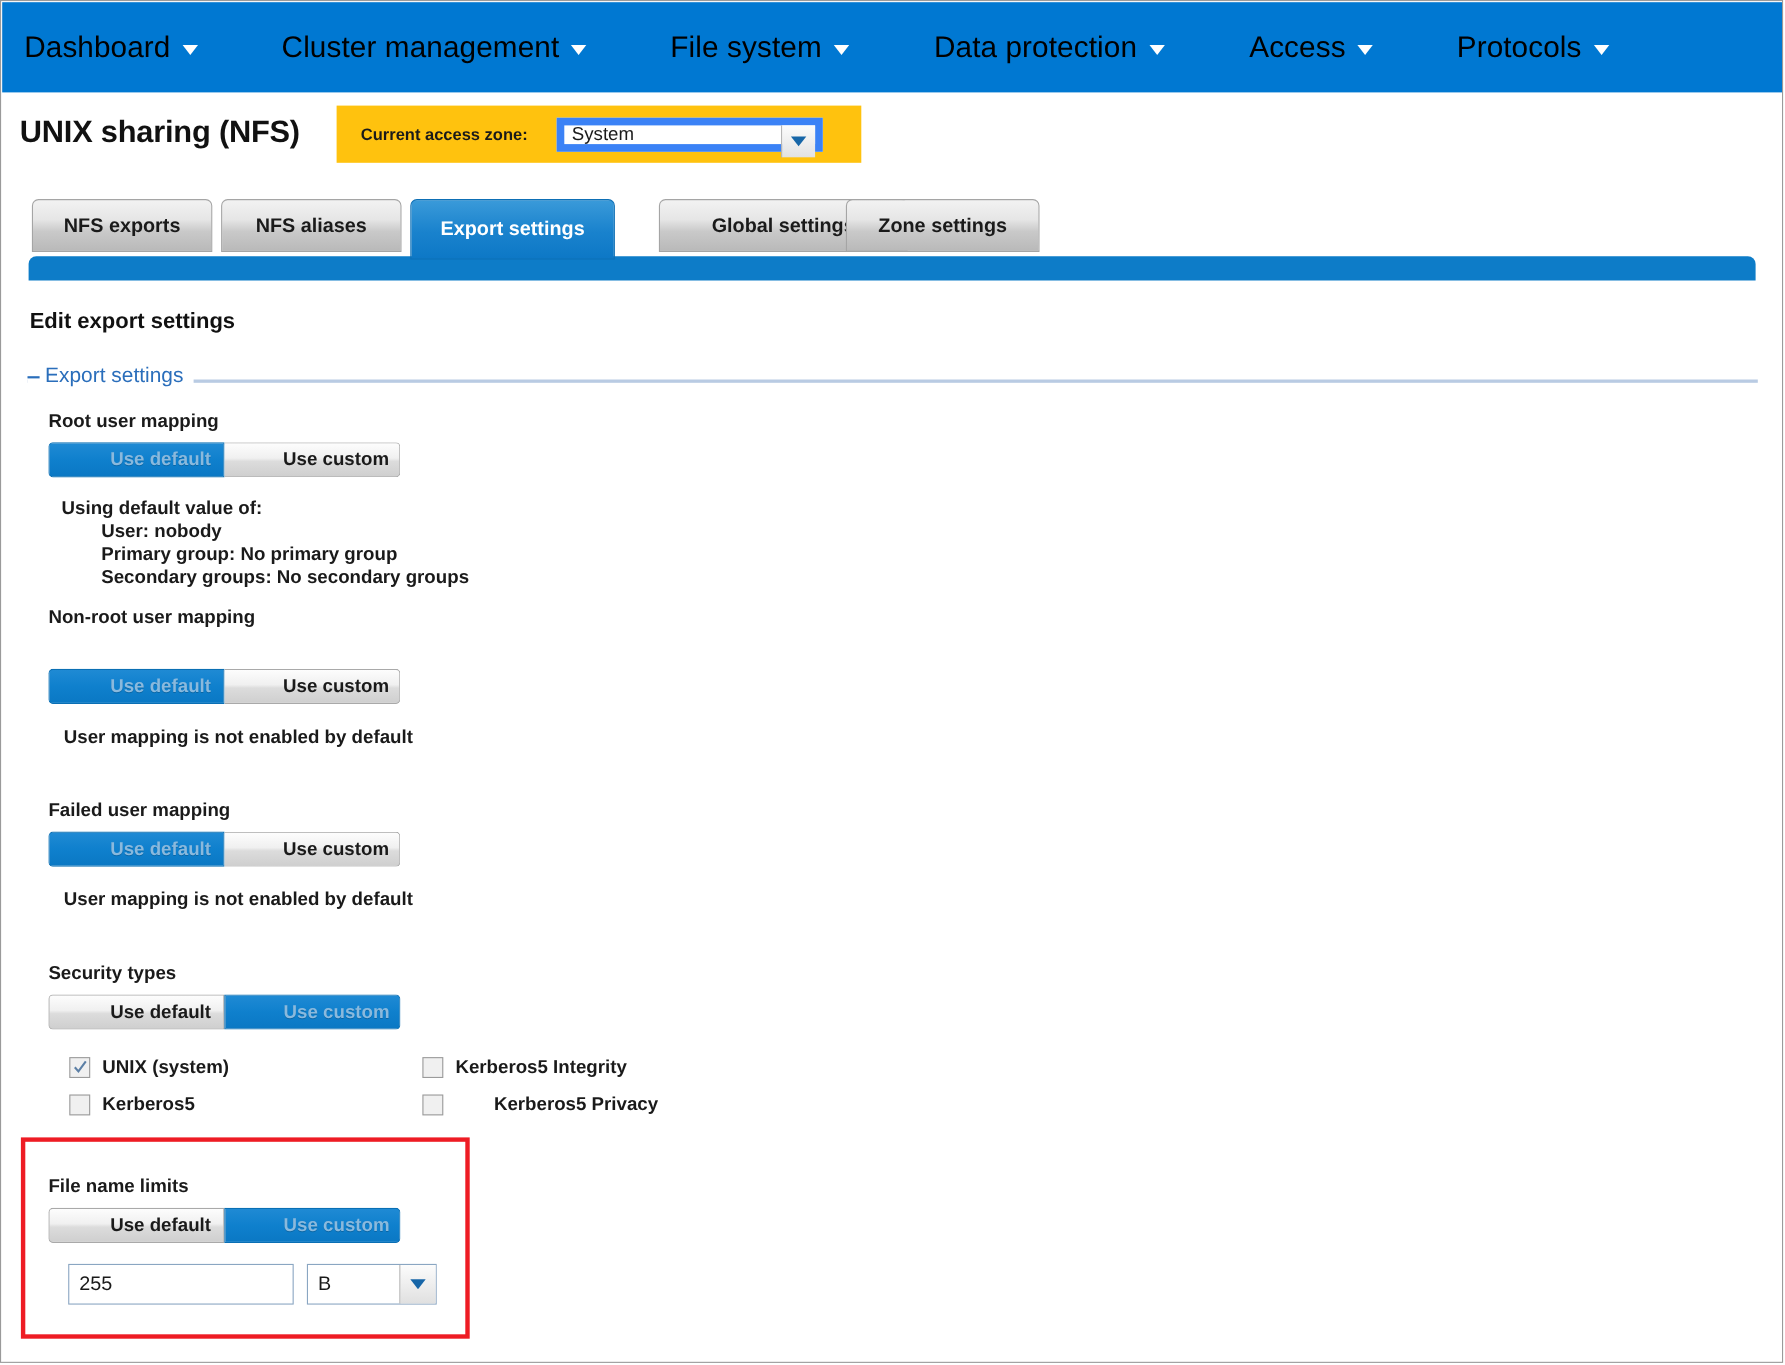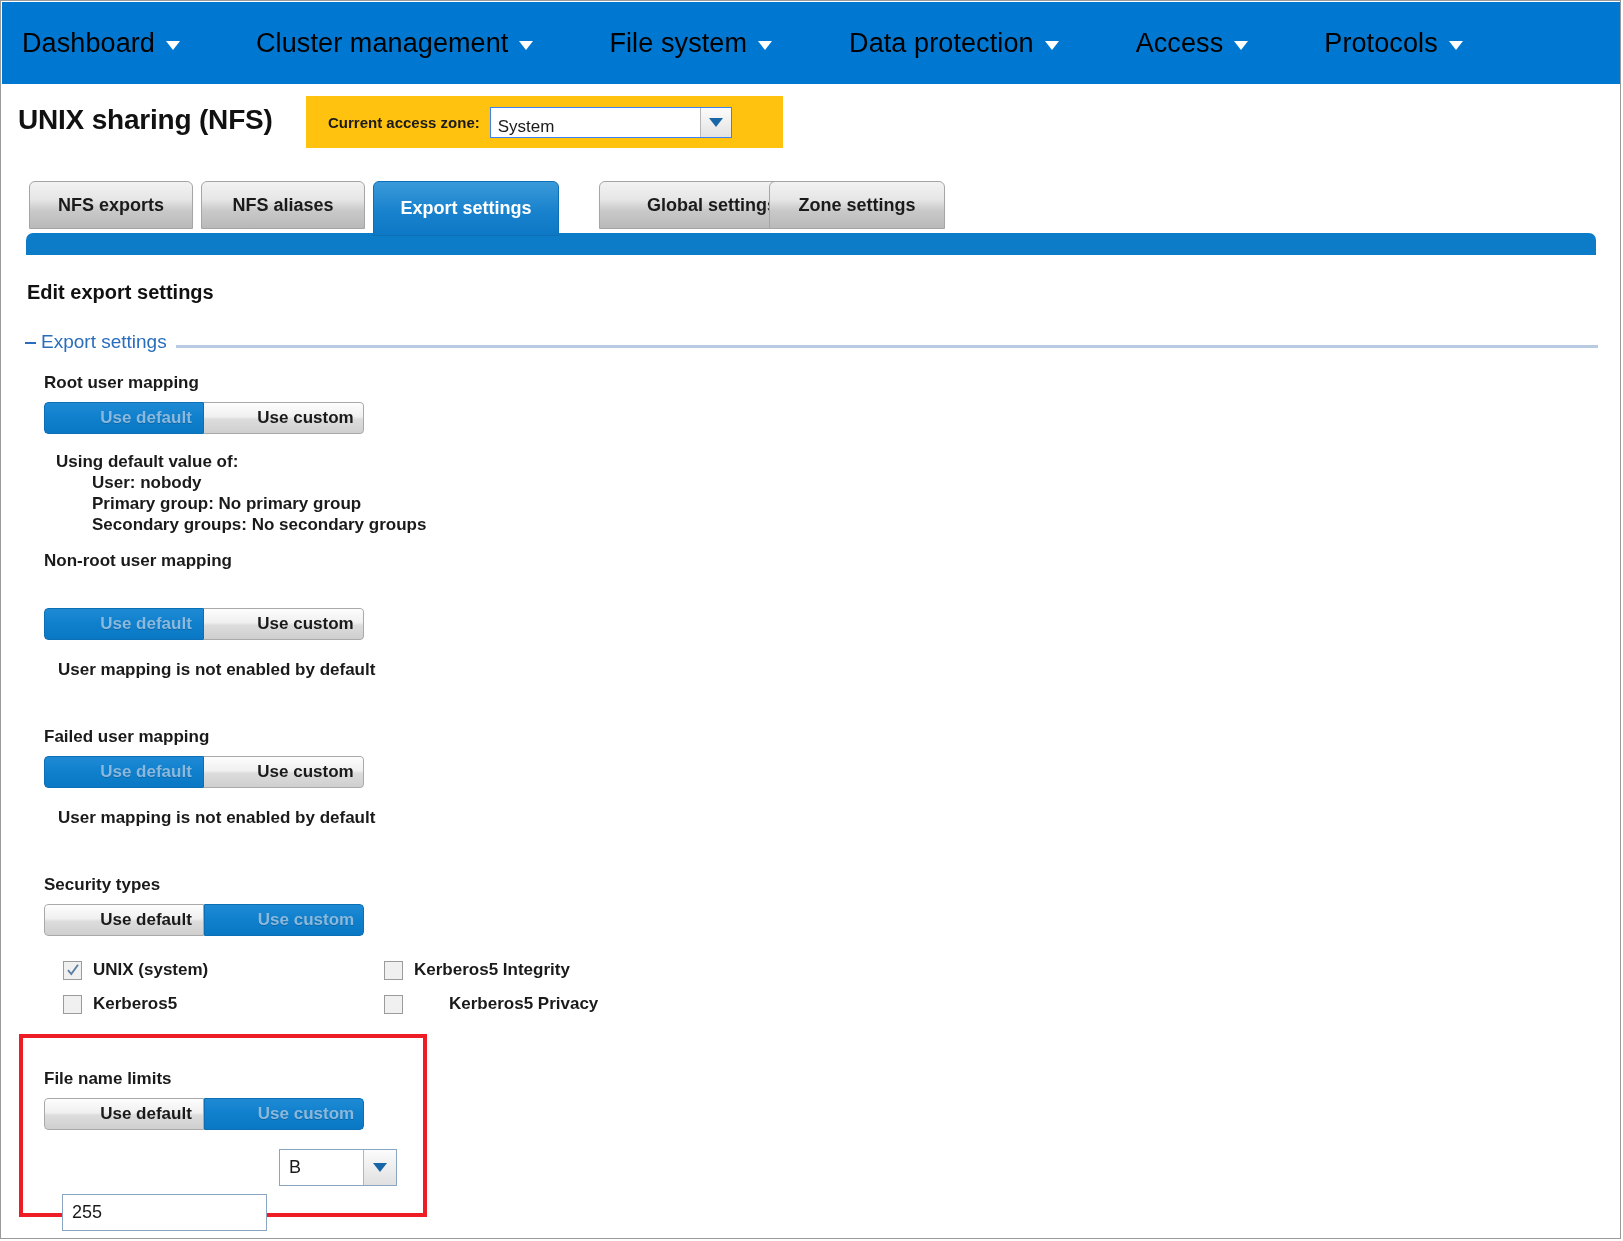--- a/index.html
+++ b/index.html
@@ -90,28 +90,28 @@
     align-items: center;
   }
   .zone-label {
     margin-left: 22px;
     font-size: 15px;
     font-weight: bold;
     color: #1a1a1a;
     white-space: nowrap;
   }
   .zone-select {
-    margin-left: 10px;
+    margin-left: 26px;
     width: 242px;
     height: 31px;
     background: #ffffff;
-    border: 1px solid #3b82f6;
-    box-sizing: border-box;
-    display: flex;
-    align-items: flex-end;
+    border: 7px solid #3b82f6;
+    box-sizing: border-box;
+    display: flex;
+    align-items: center;
     position: relative;
     cursor: pointer;
   }
   .zone-select .sel-text {
     margin-left: 7px;
     font-size: 17px;
     color: #1a1a1a;
   }
   .sel-arrow-box {
     position: absolute;
@@ -482,21 +482,21 @@
     <span class="cbox"></span>
     <span class="cb-label">Kerberos5 Privacy</span>
   </div>
 
   <div class="highlight-box"></div>
   <div class="field-label" style="left:43px; top:1068px;">File name limits</div>
   <div class="toggle-group" style="left:43px; top:1097px;">
     <div class="tbtn left off">Use default</div>
     <div class="tbtn right on">Use custom</div>
   </div>
-  <div class="text-input" style="left:61px; top:1193px;">
+  <div class="text-input" style="left:61px; top:1148px;">
     <span class="val">255</span>
   </div>
   <div class="unit-select" style="left:278px; top:1148px;">
     <span class="val">B</span>
     <span class="unit-arrow">
         <span class="chev"></span>
       </span>
   </div>
 
 </div>

